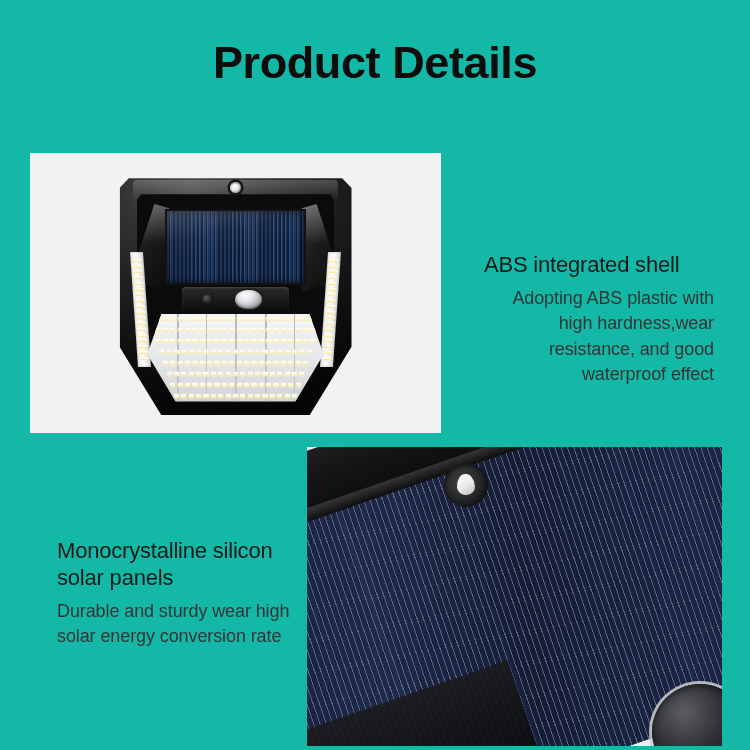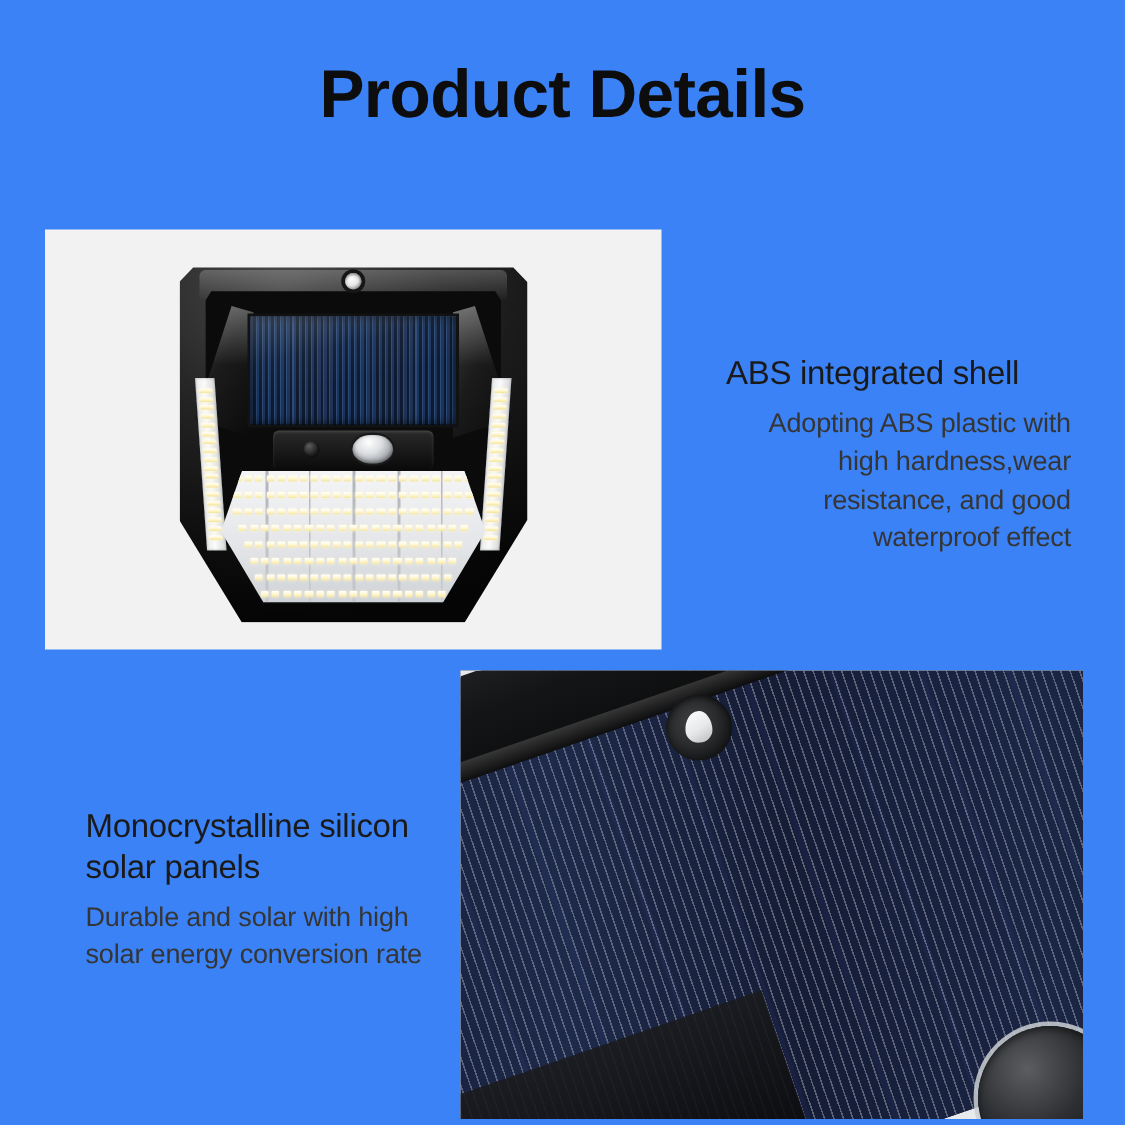--- a/index.html
+++ b/index.html
@@ -9,21 +9,21 @@
     height: 750px;
     background: #ffffff;
     font-family: "Liberation Sans", sans-serif;
     overflow: hidden;
   }
 
   .page {
     position: relative;
     width: 750px;
     height: 750px;
-    background: #3b82f6;
+    background: #14b8a6;
   }
 
   
   .page-title {
     position: absolute;
     left: 0;
     top: 36px;
     width: 750px;
     text-align: center;
     font-size: 45px;
@@ -339,21 +339,21 @@
     width: 60%; height: 34%;
     transform: rotate(-19deg);
     background: linear-gradient(180deg,#1a1b1d,#0a0a0b);
     opacity: .9;
   }
 
   
   .txt-abs {
     position: absolute;
     left: 484px;
-    top: 236px;
+    top: 252px;
     width: 230px;
   }
   .txt-mono {
     position: absolute;
     left: 57px;
     top: 538px;
     width: 258px;
   }
 
   .feat-title {
@@ -645,16 +645,16 @@
     </div>
   </div>
 
   <div class="txt-abs">
     <div class="feat-title">ABS integrated shell</div>
     <div class="feat-body">Adopting ABS plastic with high hardness,wear resistance, and good waterproof effect</div>
   </div>
 
   <div class="txt-mono">
     <div class="feat-title">Monocrystalline silicon solar panels</div>
-    <div class="feat-body">Durable and solar with high solar energy conversion rate</div>
+    <div class="feat-body">Durable and sturdy wear high solar energy conversion rate</div>
   </div>
 
 </div>
 
 </body></html>

